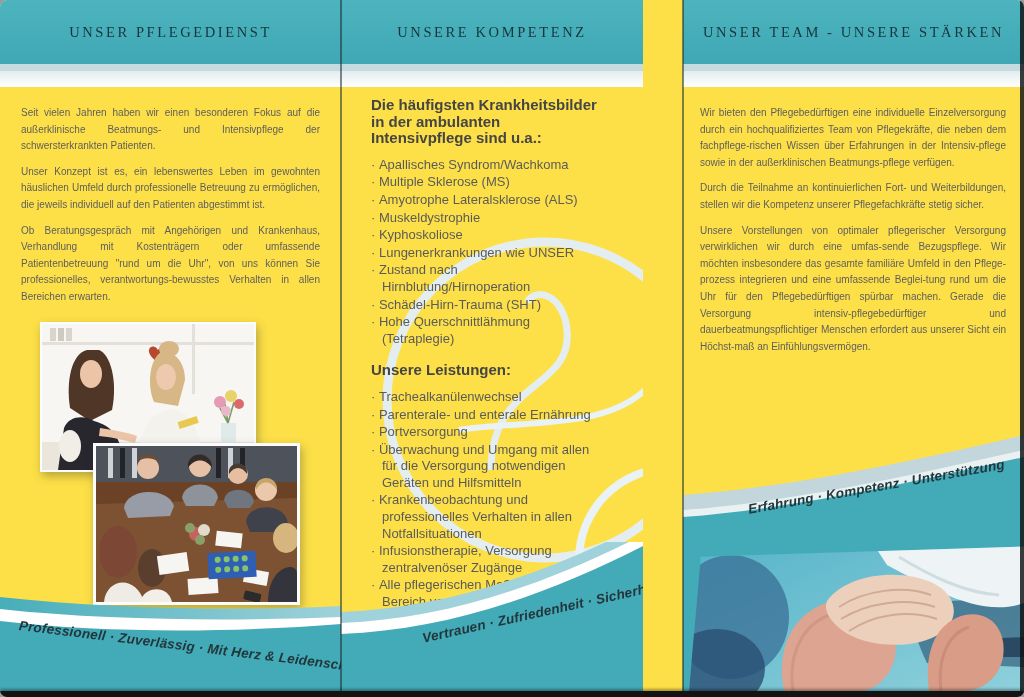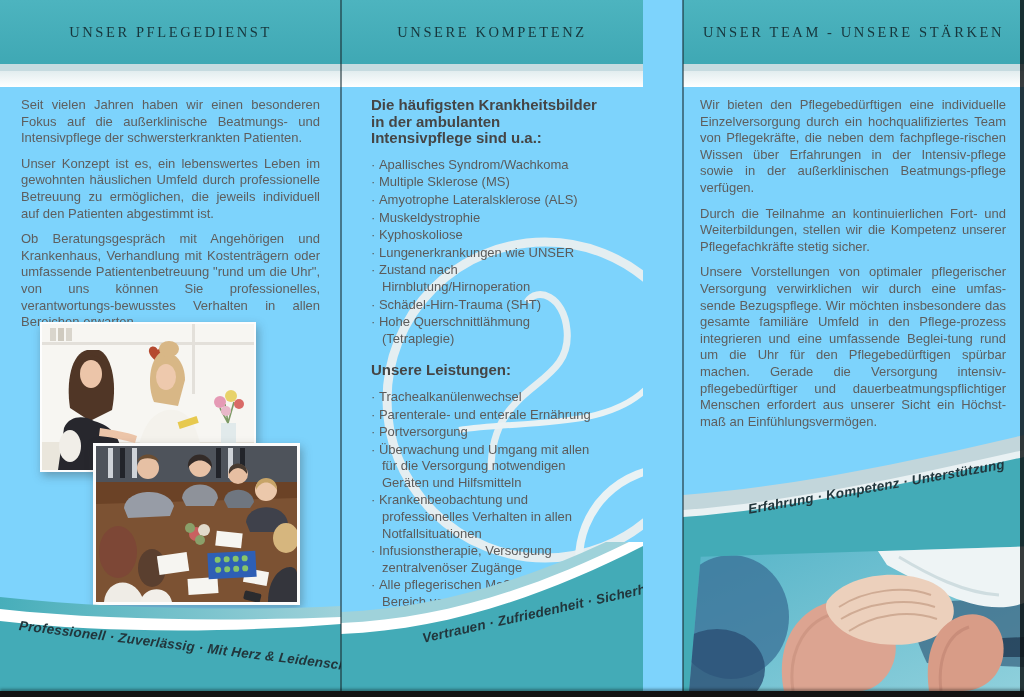--- a/index.html
+++ b/index.html
@@ -1,35 +1,35 @@
 <!DOCTYPE html>
 <html><head>
 <meta charset="utf-8">
 <style>
   html,body{margin:0;padding:0;background:#9a9a9a;}
-  .page{position:relative;width:1024px;height:697px;background:#7dd3fc;overflow:hidden;
-        font-family:"Liberation Sans",sans-serif;}
+  .page{position:relative;width:1024px;height:697px;background:#fde047;overflow:hidden;
+        font-family:"Liberation Sans",sans-serif;border-radius:7px;}
   .panel{position:absolute;top:0;height:697px;overflow:hidden;}
   #panel-left{left:0;width:341px;}
   #panel-middle{left:341px;width:302px;}
   #panel-right{left:683px;width:341px;}
 
   
   .band{position:absolute;top:0;left:0;right:0;height:64px;
         background:linear-gradient(#4db4bf,#3fa8b4);}
   .band-title{position:absolute;top:0;left:0;right:0;height:64px;display:flex;
         align-items:center;justify-content:center;
         font-family:"Liberation Serif",serif;font-size:14.5px;letter-spacing:2.6px;
         color:#17363c;white-space:nowrap;}
   .band-sub{position:absolute;top:64px;left:0;right:0;height:7px;background:#c6dbe0;}
   .band-fade{position:absolute;top:71px;left:0;right:0;height:16px;
         background:linear-gradient(#e2edef,#ffffff);}
 
   
-  .copy{position:absolute;color:#5e5e5e;font-size:13px;line-height:16.6px;text-align:justify;}
+  .copy{position:absolute;color:#5e5e5e;font-size:10px;line-height:16.6px;text-align:justify;margin-top:8px;}
   .copy p{margin:0 0 9px 0;}
   #panel-left  .copy{left:21px;right:21px;top:97px;}
   #panel-right .copy{left:17px;right:18px;top:97px;}
 
   
   .mid-list{position:absolute;left:30px;right:40px;top:97px;color:#5b5b5b;
         font-size:13px;line-height:16.6px;text-align:left;}
   .mid-list h3{margin:0 0 10px 0;font-size:15px;line-height:16.6px;color:#454545;}
   .mid-list h3.second{margin-top:15px;}
   .mid-list ul{list-style:none;margin:0;padding:0;}

